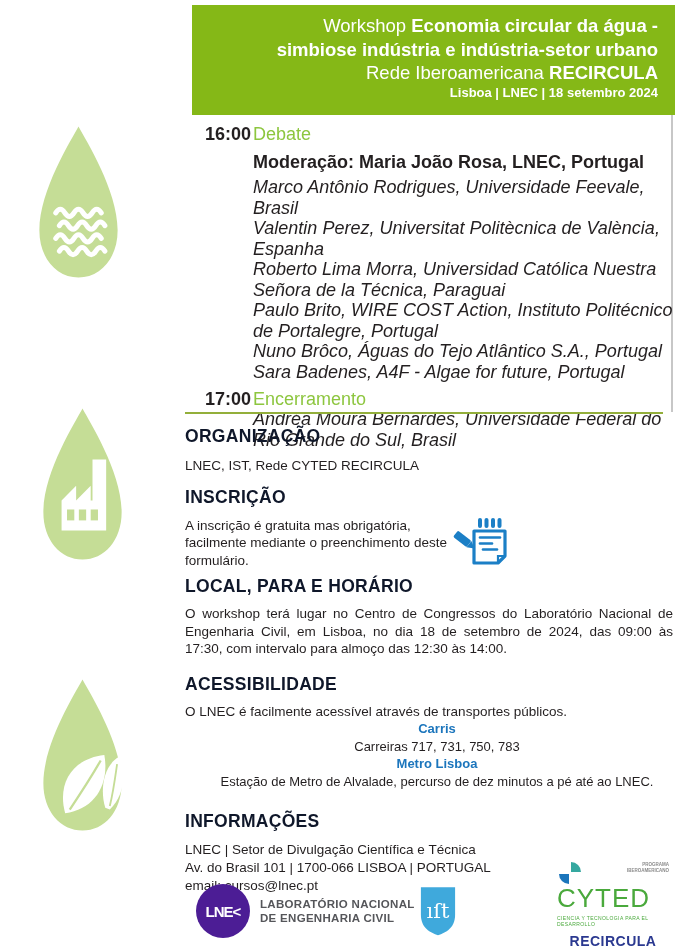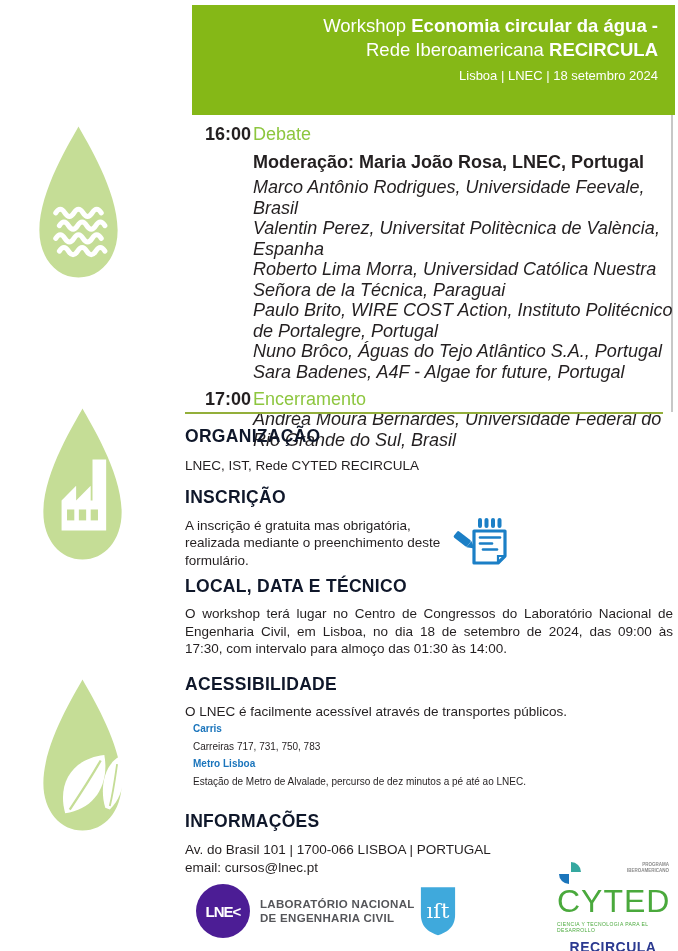--- a/index.html
+++ b/index.html
@@ -10,21 +10,21 @@
   }
 
   
   .banner {
     position:absolute; left:192px; top:5px; width:483px; height:110px;
     background:#85b817; color:#fff; text-align:right;
     padding:9px 17px 8px 10px;
   }
   .banner-line { font-size:18.5px; line-height:23.5px; font-weight:700; }
   .banner-line .reg { font-weight:400; }
-  .banner-sub { font-size:13px; font-weight:400; margin-top:7px; }
+  .banner-sub { font-size:13px; font-weight:700; }
 
   
   .drop { position:absolute; }
   #drop1 { left:33px; top:119px; width:91px; height:166px; }
   #drop2 { left:37px; top:402px; width:91px; height:164px; }
   #drop3 { left:37px; top:674px; width:91px; height:162px; }
 
   .vline { position:absolute; left:671px; top:115px; width:2px; height:297px; background:#c7c7c7; }
   .rule  { position:absolute; left:185px; top:412px; width:478px; height:2px; background:#93af3a; }
 
@@ -45,21 +45,21 @@
   h2.org   { margin-top:2px; }
   p.org-body { margin-top:10px; }
   h2.insc  { margin-top:12px; }
   .insc-row { display:flex; align-items:flex-start; margin-top:9px; }
   .insc-row p { width:268px; }
   .form-icon { margin-left:0; flex:0 0 auto; }
   h2.local { margin-top:7px; }
   p.local-body { margin-top:8px; text-align:justify; }
   h2.acess { margin-top:16px; }
   p.acess-intro { margin-top:8px; }
-  .transport { margin-left:8px; font-size:10px; line-height:17.5px; }
+  .transport { margin-left:16px; font-size:13px; line-height:17.5px;text-align:center; }
   .blue { color:#1b75bc; font-weight:700; }
   h2.info { margin-top:21px; }
   .contact { margin-top:9px; font-size:13.5px; line-height:18px; }
 
   
   .logo-lnec { position:absolute; left:196px; top:884px; display:flex; align-items:center; }
   .lnec-circle {
     width:54px; height:54px; border-radius:50%; background:#4c1d95; color:#fff;
     display:flex; align-items:center; justify-content:center;
     font-weight:700; font-size:15px; letter-spacing:-1px;
@@ -69,31 +69,32 @@
   .logo-tecnico { position:absolute; left:419px; top:886px; display:flex; align-items:center; }
   .shield { width:38px; height:50px; }
   .shield-monogram { font-family:"DejaVu Serif", serif; }
   .tecnico-text { margin-left:9px; }
   .tecnico-name { font-size:16.5px; font-weight:700; color:#2f3234; letter-spacing:.5px; }
   .tecnico-city { font-size:14.5px; color:#6a6d70; letter-spacing:2px; margin-top:1px; }
 
   .logo-cyted { position:absolute; left:557px; top:860px; width:112px; }
   .cyted-top { display:flex; justify-content:space-between; align-items:flex-start; }
   .cyted-program { font-size:4.5px; line-height:5.5px; color:#8a8a8a; font-weight:700; text-align:right; margin-top:2px; white-space:pre-line; }
-  .cyted-name { font-size:32px; color:#4aa93c; letter-spacing:1px; margin-top:-3px; }
+  .cyted-name { font-size:26px; color:#4aa93c; letter-spacing:1px; margin-top:-3px; }
   .cyted-tagline { font-size:5px; color:#4aa93c; letter-spacing:.4px; margin-top:1px; }
   .cyted-network { font-size:14px; font-weight:700; color:#2b3990; margin-top:6px; text-align:center; letter-spacing:.5px; }
 </style>
 </head>
 <body>
 
 <div>
 
   <header class="banner">
     <div class="banner-line"><span class="reg">Workshop </span><span>Economia circular da água -</span></div>
+    <div class="banner-line">simbiose indústria e indústria-setor urbano</div>
     <div class="banner-line"><span class="reg">Rede Iberoamericana </span><span>RECIRCULA</span></div>
     <div class="banner-sub">Lisboa | LNEC | 18 setembro 2024</div>
   </header>
 
   <svg id="drop1" class="drop" viewBox="0 0 100 172">
     <path d="M50 3 C42 18 7 73 7 117 C7 148 26 169 50 169 C74 169 93 148 93 117 C93 73 58 18 50 3 Z" fill="#c5dd96"></path>
     <g stroke="#ffffff" stroke-width="5.5" fill="none" stroke-linecap="round">
       <path d="M27 98 Q32 90 37 98 T47 98 T57 98 T67 98 T77 98" transform="translate(-2 0)"></path>
       <path d="M27 112 Q32 104 37 112 T47 112 T57 112 T67 112 T77 112" transform="translate(2 0)"></path>
       <path d="M27 126 Q32 118 37 126 T47 126 T57 126 T67 126 T77 126" transform="translate(-2 0)"></path>
@@ -146,21 +147,21 @@
 
   <div class="rule"></div>
 
   <main class="sections">
 
     <h2 class="org">ORGANIZAÇÃO</h2>
     <p class="org-body">LNEC, IST, Rede CYTED RECIRCULA</p>
 
     <h2 class="insc">INSCRIÇÃO</h2>
     <div class="insc-row">
-      <p>A inscrição é gratuita mas obrigatória, realizada mediante o preenchimento deste formulário.</p>
+      <p>A inscrição é gratuita mas obrigatória, facilmente mediante o preenchimento deste formulário.</p>
       <svg class="form-icon" width="62" height="52" viewBox="0 0 62 52">
         <g fill="#1b7fc6">
           <rect x="25" y="1" width="4" height="10" rx="2"></rect>
           <rect x="31.5" y="1" width="4" height="10" rx="2"></rect>
           <rect x="38" y="1" width="4" height="10" rx="2"></rect>
           <rect x="44.5" y="1" width="4" height="10" rx="2"></rect>
         </g>
         <path d="M21 14 H52 V39 L45 46 H21 Z" fill="none" stroke="#1b7fc6" stroke-width="3.2" stroke-linejoin="round"></path>
         <path d="M45 46 V39 H52" fill="none" stroke="#1b7fc6" stroke-width="2.2"></path>
         <g stroke="#1b7fc6" stroke-width="2.6" stroke-linecap="round">
@@ -168,34 +169,35 @@
           <line x1="27" y1="26.5" x2="39" y2="26.5"></line>
           <line x1="30" y1="32.5" x2="44" y2="32.5"></line>
         </g>
         <g transform="rotate(38 12 24)" fill="#1b7fc6">
           <rect x="0" y="20" width="17" height="8" rx="1.5"></rect>
           <path d="M17 20 L24 24 L17 28 Z"></path>
         </g>
       </svg>
     </div>
 
-    <h2 class="local">LOCAL, DATA E TÉCNICO</h2>
-    <p class="local-body">O workshop terá lugar no Centro de Congressos do Laboratório Nacional de Engenharia Civil, em Lisboa, no dia 18 de setembro de 2024, das 09:00 às 17:30, com intervalo para almoço das 01:30 às 14:00.</p>
+    <h2 class="local">LOCAL, PARA E HORÁRIO</h2>
+    <p class="local-body">O workshop terá lugar no Centro de Congressos do Laboratório Nacional de Engenharia Civil, em Lisboa, no dia 18 de setembro de 2024, das 09:00 às 17:30, com intervalo para almoço das 12:30 às 14:00.</p>
 
     <h2 class="acess">ACESSIBILIDADE</h2>
     <p class="acess-intro">O LNEC é facilmente acessível através de transportes públicos.</p>
     <div class="transport">
       <div class="blue">Carris</div>
       <div>Carreiras 717, 731, 750, 783</div>
       <div class="blue">Metro Lisboa</div>
       <div>Estação de Metro de Alvalade, percurso de dez minutos a pé até ao LNEC.</div>
     </div>
 
     <h2 class="info">INFORMAÇÕES</h2>
     <div class="contact">
+      <div>LNEC | Setor de Divulgação Científica e Técnica</div>
       <div>Av. do Brasil 101 | 1700-066 LISBOA | PORTUGAL</div>
       <div>email: cursos@lnec.pt</div>
     </div>
   </main>
 
   <div class="logo-lnec">
     <div class="lnec-circle">LNE&lt;</div>
     <div class="lnec-text">
       <div>LABORATÓRIO NACIONAL</div>
       <div>DE ENGENHARIA CIVIL</div>

